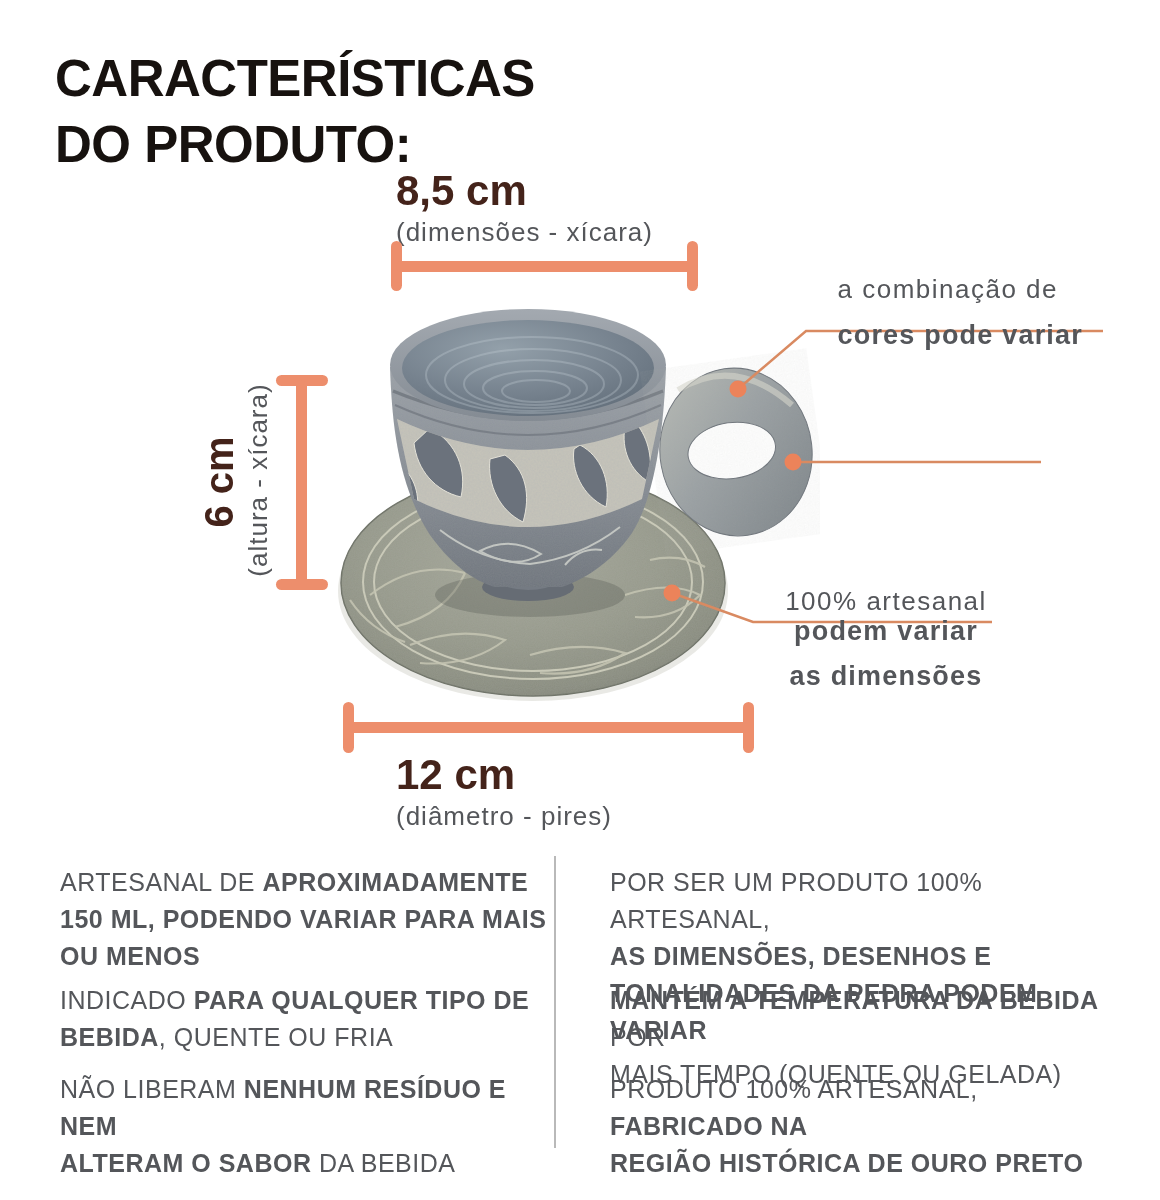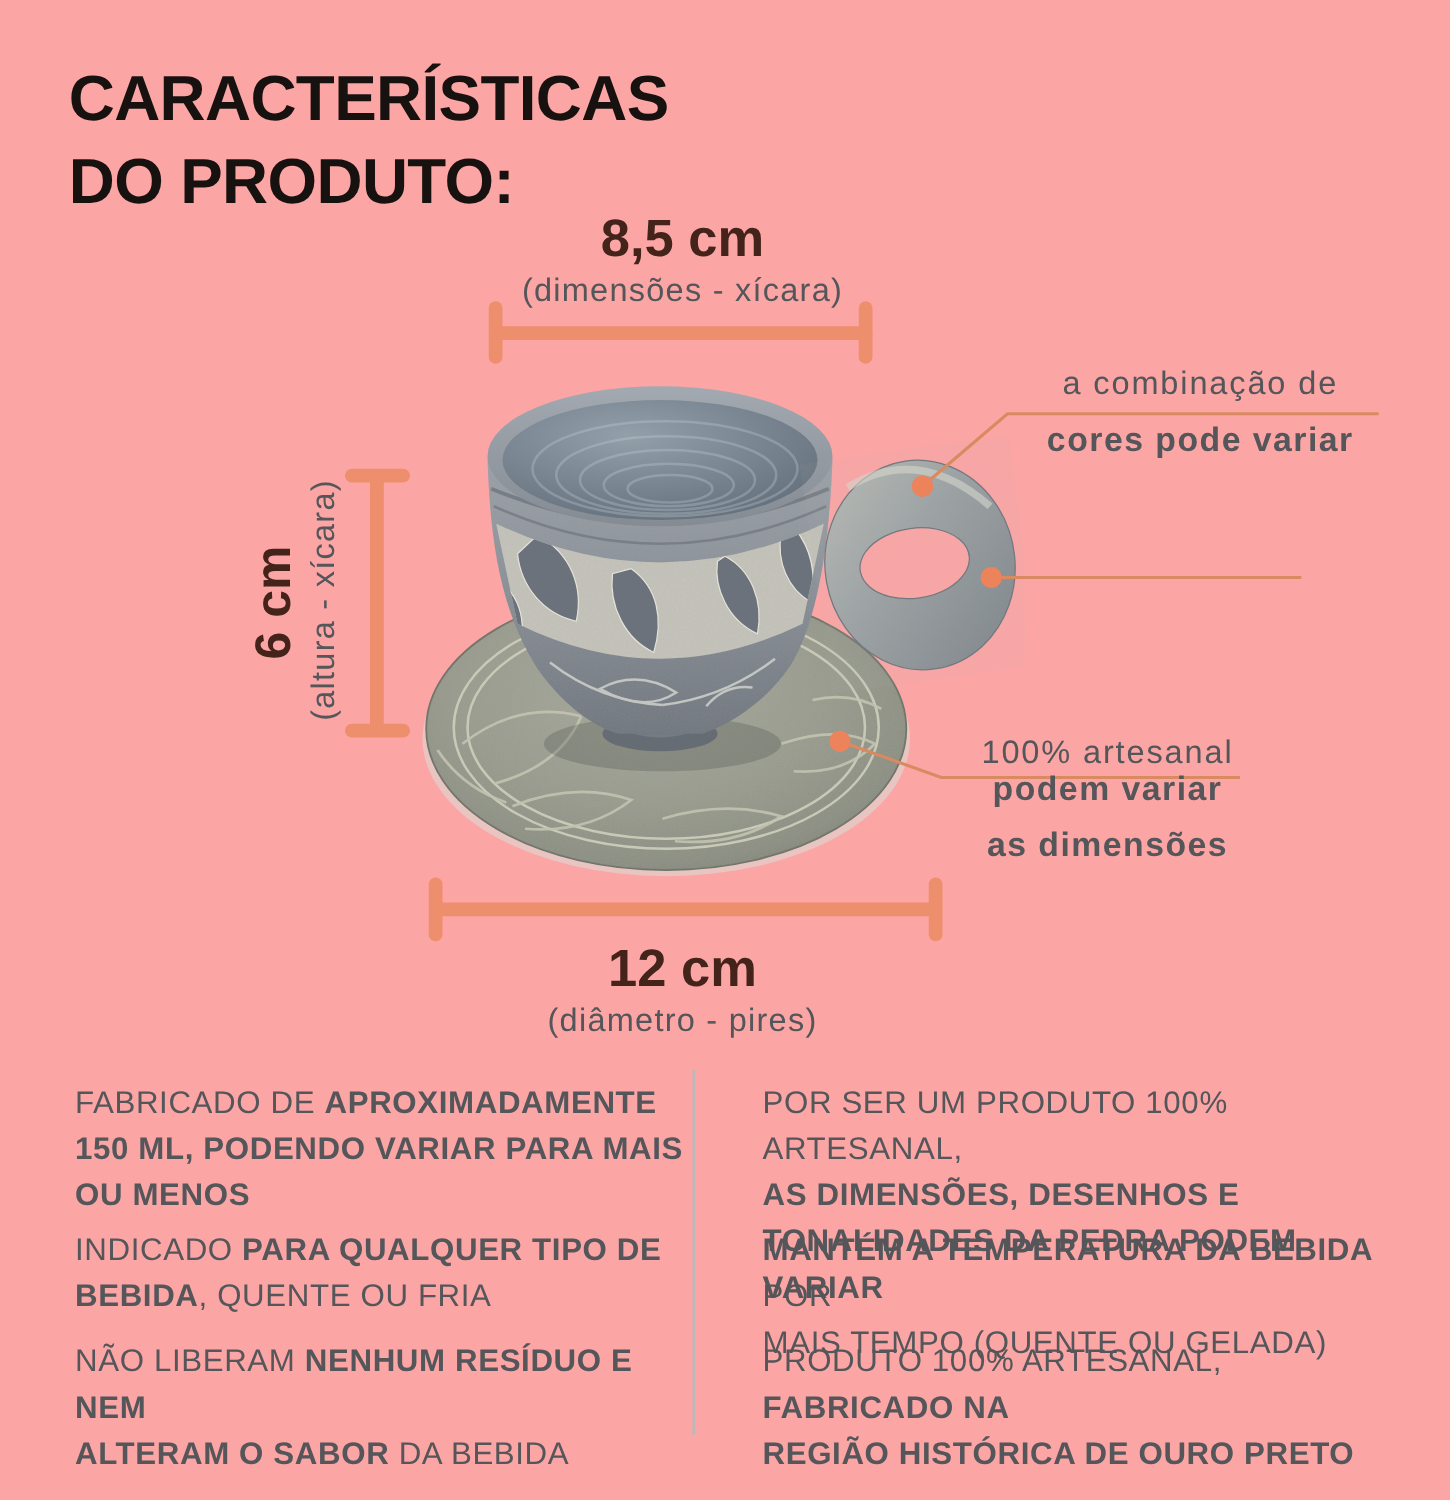--- a/index.html
+++ b/index.html
@@ -1,28 +1,28 @@
 <!DOCTYPE html>
 <html style="--accent: #ED8E6C; --callout-line: #D98A61; --callout-dot: #EC835A; --heading: #17120F; --measure-value: #44231A; --body-text: #54565A; --divider: #B9B9B9;"><head>
 <meta charset="utf-8">
 <style>
   html,body{margin:0;padding:0;background:#e9e9e9;}
   #canvas{
-    position:relative;width:1160px;height:1200px;background:#fca5a5;
+    position:relative;width:1160px;height:1200px;background:#ffffff;
     font-family:"Liberation Sans", sans-serif;overflow:hidden;margin:0 auto;
   }
   .abs{position:absolute;}
   
   .title{
     left:55px;top:46px;
     font-size:51px;font-weight:800;letter-spacing:-0.5px;line-height:66px;
     color:var(--heading,#17120F);
   }
   
-  .measure{width:300px;text-align:center;}
+  .measure{width:300px;text-align:left;}
   .m-value{
     font-size:42px;font-weight:800;letter-spacing:0;
     color:var(--measure-value,#44231A);line-height:46px;
   }
   .m-label{
     font-size:26px;font-weight:400;letter-spacing:1px;
     color:var(--body-text,#54565A);line-height:30px;margin-top:3px;
   }
   
   .cap-v{width:11px;height:50px;background:var(--accent,#ED8E6C);border-radius:6px;}
@@ -34,21 +34,21 @@
     left:149px;top:460px;width:140px;height:44px;line-height:44px;text-align:center;
     transform:rotate(-90deg);font-size:40px;font-weight:800;color:var(--measure-value,#44231A);
   }
   .v-label{
     left:138px;top:465px;width:240px;height:30px;line-height:30px;text-align:center;
     transform:rotate(-90deg);font-size:26px;letter-spacing:1px;color:var(--body-text,#54565A);
   }
   
   .co-intro{font-size:26px;font-weight:400;letter-spacing:1.5px;color:var(--body-text,#54565A);line-height:30px;}
   .co-bold{font-size:27px;font-weight:700;letter-spacing:1.2px;color:var(--body-text,#54565A);line-height:31px;}
-  .co-colors{right:77px;top:291px;text-align:center;}
+  .co-colors{right:77px;top:274px;text-align:left;}
   .co-colors .co-bold{margin-top:16px;}
   .co-handle{right:143px;top:426px;text-align:right;}
   .co-handle .co-bold{margin-top:16px;}
   .co-handle .co-bold2{margin-top:0;}
   .co-artisanal{left:760px;top:586px;width:252px;text-align:center;}
   .co-artisanal .co-bold{margin-top:14px;}
   .co-artisanal .co-bold2{margin-top:0;}
   
   .feat{
     font-size:25px;line-height:37px;letter-spacing:0.5px;
@@ -240,21 +240,21 @@
     <div class="abs bar-h" style="left:348px;top:722px;width:400px;"></div>
     <div class="abs cap-v" style="left:743px;top:702px;height:51px;"></div>
   </div>
   <div class="abs measure" style="left:396px;top:752px;">
     <div class="m-value">12 cm</div>
     <div class="m-label">(diâmetro - pires)</div>
   </div>
 
   <div class="abs divider"></div>
 
-  <div class="abs feat" style="left:60px;top:864px;width:490px;"><span>FABRICADO DE </span><b>APROXIMADAMENTE
+  <div class="abs feat" style="left:60px;top:864px;width:490px;"><span>ARTESANAL DE </span><b>APROXIMADAMENTE
 150 ML, PODENDO VARIAR PARA MAIS
 OU MENOS</b></div>
   <div class="abs feat" style="left:60px;top:1071px;width:490px;"><span>NÃO LIBERAM </span><b>NENHUM RESÍDUO E NEM
 ALTERAM O SABOR</b><span> DA BEBIDA</span></div>
   <div class="abs feat" style="left:60px;top:982px;width:490px;"><span>INDICADO </span><b>PARA QUALQUER TIPO DE
 BEBIDA</b><span>, QUENTE OU FRIA</span></div>
   <div class="abs feat" style="left:610px;top:864px;width:500px;"><span>POR SER UM PRODUTO 100% ARTESANAL,
 </span><b>AS DIMENSÕES, DESENHOS E
 TONALIDADES DA PEDRA PODEM VARIAR</b></div>
   <div class="abs feat" style="left:610px;top:982px;width:500px;"><b>MANTÉM A TEMPERATURA DA BEBIDA</b><span> POR

